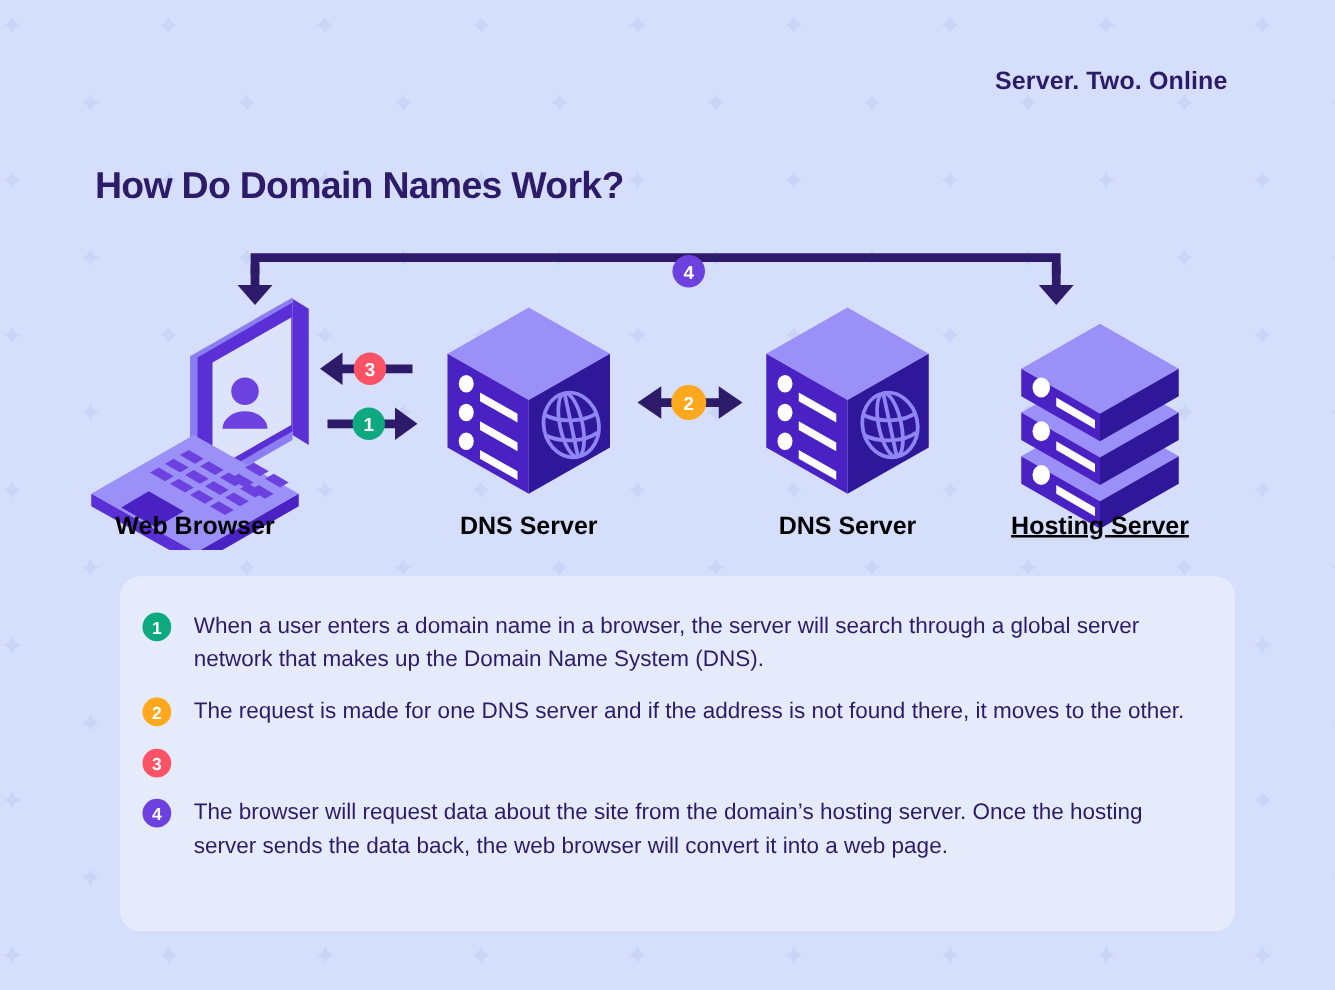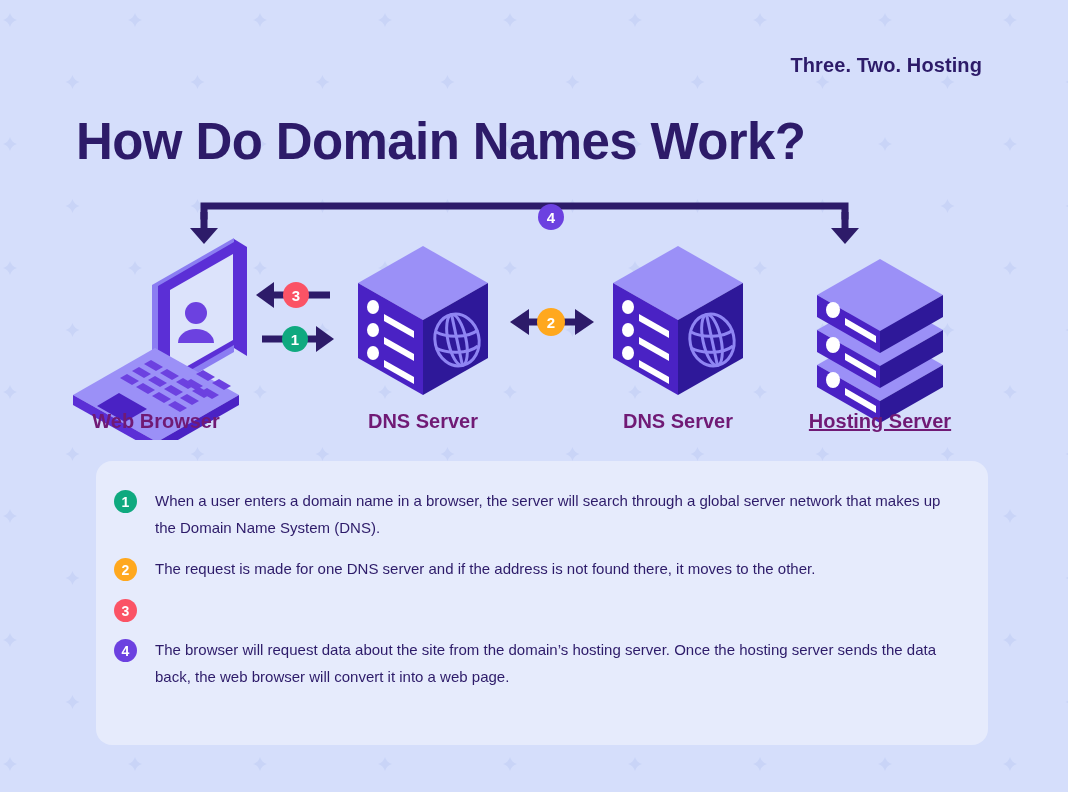--- a/index.html
+++ b/index.html
@@ -32,23 +32,23 @@
     font-size: 20px;
     font-weight: 700;
     letter-spacing: 0.1px;
     color: #2D1B69;
   }
 
   
   #page-title {
     position: absolute;
     left: 76px;
-    top: 112px;
+    top: 132px;
     z-index: 3;
-    font-size: 51px;
+    font-size: 30px;
     font-weight: 700;
     letter-spacing: -0.6px;
     color: #2D1B69;
     margin: 0;
   }
 
   
   #diagram {
     position: absolute;
     left: 0;
@@ -58,21 +58,21 @@
     z-index: 2;
   }
   #diagram svg { display: block; }
 
   
   .node-caption {
     position: absolute;
     z-index: 3;
     font-size: 20px;
     font-weight: 700;
-    color: #701a75;
+    color: #000000;
     text-align: center;
     white-space: nowrap;
     transform: translateX(-50%);
     top: 410px;
   }
 
   
   #legend-panel {
     position: absolute;
     left: 96px;
@@ -107,21 +107,21 @@
     color: #FFFFFF;
     font-size: 14px;
     font-weight: 700;
     display: flex;
     align-items: center;
     justify-content: center;
     margin-top: 3px;
   }
   .legend-text {
     margin-left: 18px;
-    font-size: 15px;
+    font-size: 18px;
     line-height: 27px;
     color: #2D1B69;
     font-weight: 400;
     max-width: 835px;
   }
 
   
 </style>
 </head>
 <body style="background-color: rgb(213, 222, 251);">
@@ -255,21 +255,21 @@
       <path d="M197.5,819 Q199.04,824.46 204.5,826 Q199.04,827.54 197.5,833 Q195.96,827.54 190.5,826 Q195.96,824.46 197.5,819 Z" fill="#C9D4F7"></path>
       <path d="M322.5,819 Q324.04,824.46 329.5,826 Q324.04,827.54 322.5,833 Q320.96,827.54 315.5,826 Q320.96,824.46 322.5,819 Z" fill="#C9D4F7"></path>
       <path d="M447.5,819 Q449.04,824.46 454.5,826 Q449.04,827.54 447.5,833 Q445.96,827.54 440.5,826 Q445.96,824.46 447.5,819 Z" fill="#C9D4F7"></path>
       <path d="M572.5,819 Q574.04,824.46 579.5,826 Q574.04,827.54 572.5,833 Q570.96,827.54 565.5,826 Q570.96,824.46 572.5,819 Z" fill="#C9D4F7"></path>
       <path d="M697.5,819 Q699.04,824.46 704.5,826 Q699.04,827.54 697.5,833 Q695.96,827.54 690.5,826 Q695.96,824.46 697.5,819 Z" fill="#C9D4F7"></path>
       <path d="M822.5,819 Q824.04,824.46 829.5,826 Q824.04,827.54 822.5,833 Q820.96,827.54 815.5,826 Q820.96,824.46 822.5,819 Z" fill="#C9D4F7"></path>
       <path d="M947.5,819 Q949.04,824.46 954.5,826 Q949.04,827.54 947.5,833 Q945.96,827.54 940.5,826 Q945.96,824.46 947.5,819 Z" fill="#C9D4F7"></path>
       <path d="M1072.5,819 Q1074.04,824.46 1079.5,826 Q1074.04,827.54 1072.5,833 Q1070.96,827.54 1065.5,826 Q1070.96,824.46 1072.5,819 Z" fill="#C9D4F7"></path>
     </svg></div>
 
-<div id="brand">Three. Two. Hosting</div>
+<div id="brand">Server. Two. Online</div>
 
 <h1 id="page-title">How Do Domain Names Work?</h1>
 
 <div id="diagram">
   <svg width="1068" height="250" viewBox="0 0 1068 250" xmlns="http://www.w3.org/2000/svg">
     <defs>
       
     </defs>
 
     <g>

